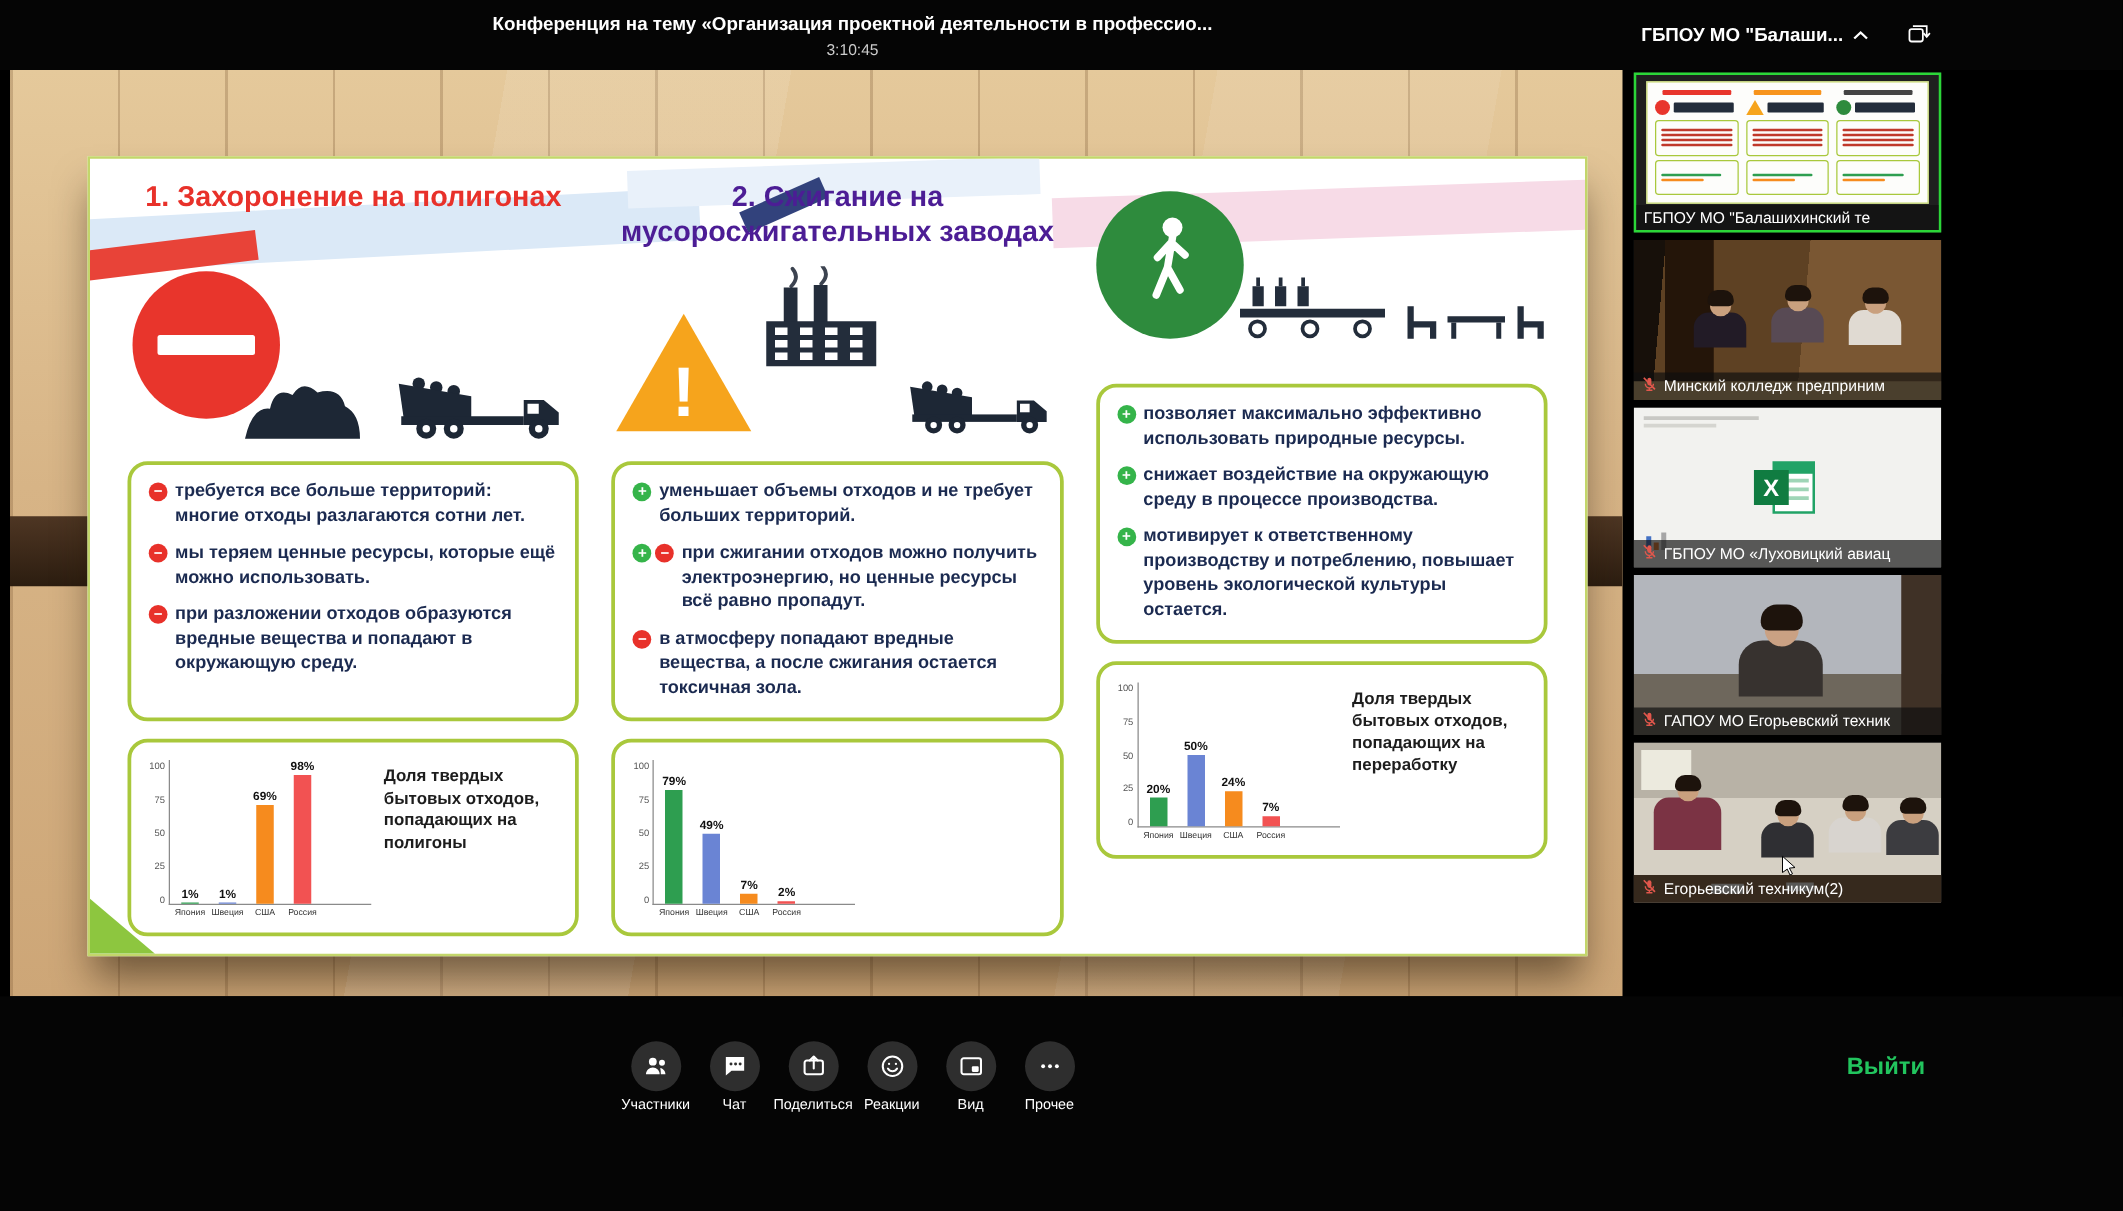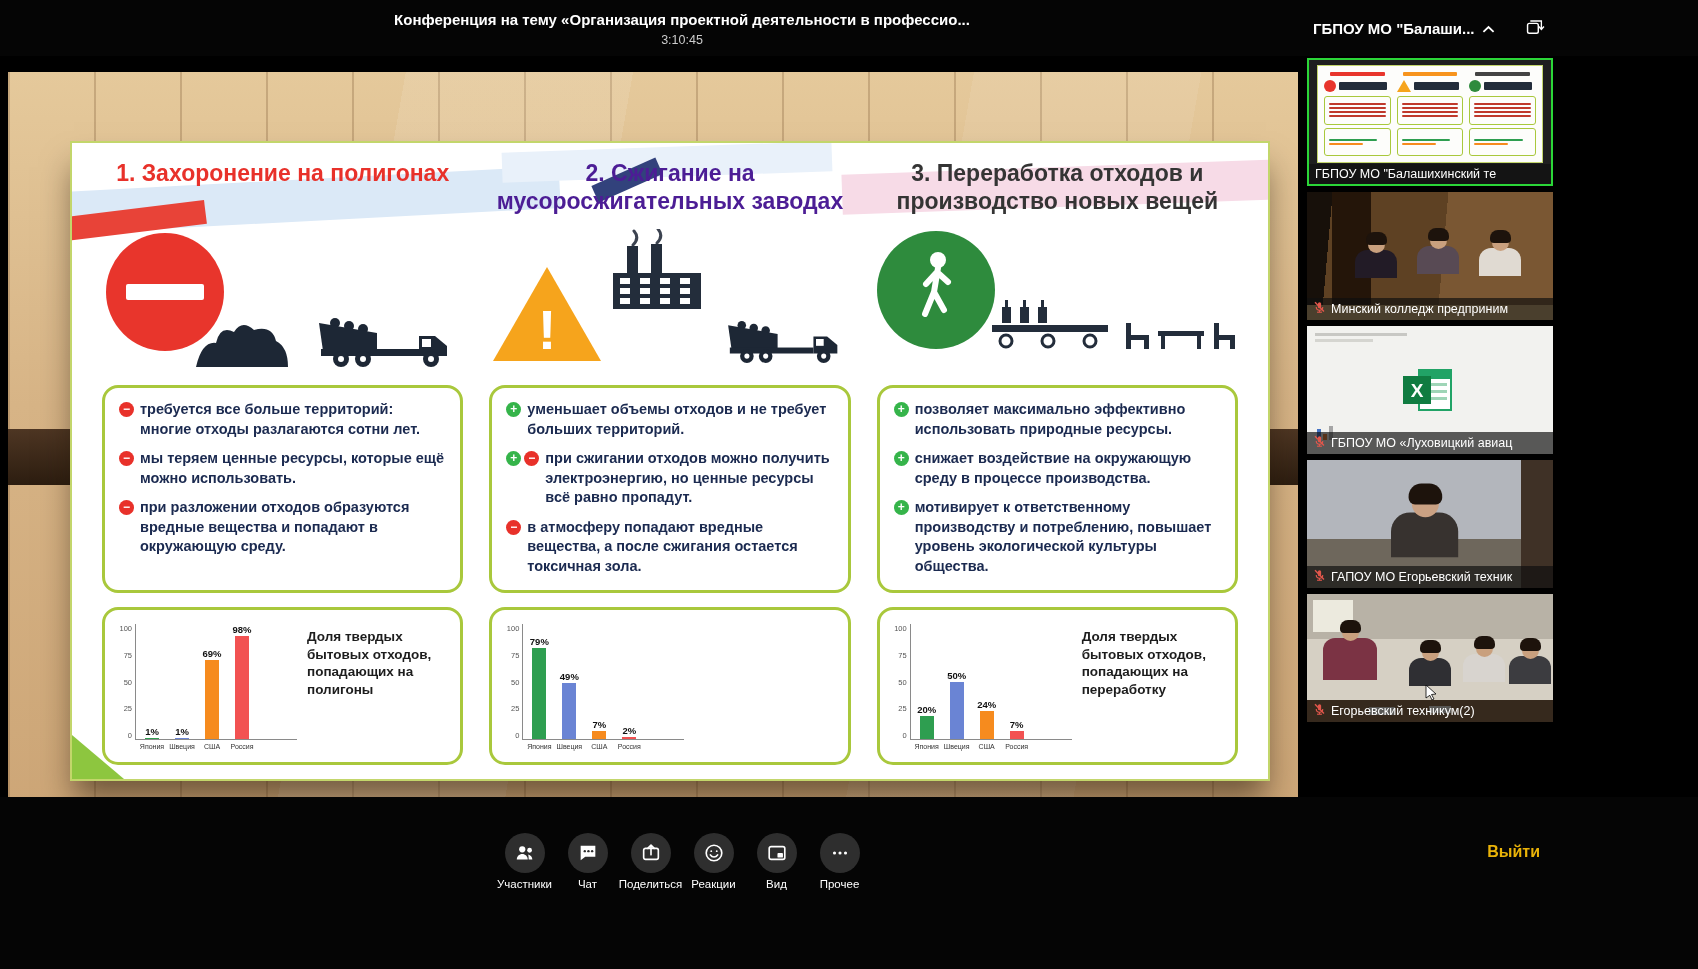--- a/index.html
+++ b/index.html
@@ -13,21 +13,20 @@
     color:#fff; font-size:15px; font-weight:bold; }
   .conf-timer { position:absolute; left:0; top:33px; width:1364px; text-align:center;
     color:#cccccc; font-size:12.5px; }
 
   
   .stage { position:absolute; left:8px; top:56px; width:1290px; height:741px; overflow:hidden;
     background:
       linear-gradient(100deg, rgba(255,255,255,0) 0 28%, rgba(255,255,255,.10) 28% 44%, rgba(255,255,255,0) 44% 68%, rgba(255,255,255,.08) 68% 84%, rgba(255,255,255,0) 84%),
       repeating-linear-gradient(90deg, rgba(120,84,48,.28) 0 2px, rgba(0,0,0,0) 2px 86px),
       linear-gradient(180deg, #e5c99b 0%, #d7b486 45%, #cda677 100%);
-    margin-top: 16px;
   }
   .beam { position:absolute; left:0; top:357px; width:100%; height:56px;
     background:linear-gradient(180deg,#4e3623,#2c1d10); }
 
   .slide { position:absolute; left:62px; top:69px; width:1200px; height:640px; background:#ffffff;
     border:2px solid #c3d66b; box-shadow:0 22px 30px -4px rgba(35,22,8,.55); overflow:hidden; z-index:2; }
 
   .rb { position:absolute; z-index:1; }
   .rb1 { left:-12px; top:36px; width:500px; height:42px; background:#dbe9f7; transform:rotate(-3deg); }
   .rb2 { left:430px; top:4px; width:330px; height:30px; background:#e9f1fa; transform:rotate(-2deg); }
@@ -117,21 +116,21 @@
   .mbox.mb2 i:nth-child(1){ background:#2e9e50; width:85%; }
   .mbox.mb2 i:nth-child(2){ background:#f68b1e; width:60%; }
 
   
   .bottombar { position:absolute; left:0; top:797px; width:1698px; height:172px; background:#050505; z-index:5; }
   .btn-row { position:absolute; left:493px; top:36px; display:flex; }
   .cbtn { width:63px; display:flex; flex-direction:column; align-items:center; gap:5px; cursor:pointer; }
   .circ { width:40px; height:40px; border-radius:50%; background:#2e2e2e; display:flex;
     align-items:center; justify-content:center; }
   .cbtn .lbl { color:#fff; font-size:11.5px; white-space:nowrap; }
-  .exit-btn { position:absolute; right:158px; top:46px; color:#eab308; font-size:16px;
+  .exit-btn { position:absolute; right:158px; top:46px; color:#22c55e; font-size:19px;
     font-weight:700; cursor:pointer; background:none; border:none; font-family:inherit; }
 </style>
 </head>
 <body>
 
 <div class="app">
 
   <div class="topbar">
     <div class="conf-title">Конференция на тему «Организация проектной деятельности в профессио...</div>
     <div class="conf-timer">3:10:45</div>
@@ -335,21 +334,20 @@
                       <div class="bar" style="height: 2%; background: rgb(242, 82, 82);"></div>
                       <div class="bcat">Россия</div>
                     </div>
                   </div>
                 </div>
               </div>
           </div>
         </section>
 
         <section class="col">
-          <h2 class="col-title t-dark">3. Переработка отходов и производство новых вещей</h2>
           <div class="icon-band">
             <div class="green-circ">
               <svg width="60" height="84" viewBox="0 0 60 84">
                 <circle cx="32" cy="12" r="8" fill="#fff"></circle>
                 <path d="M32 20 L28 44 L19 66 M28 44 L38 62 M31 24 L20 36 M31 24 L42 34" stroke="#fff" stroke-width="6" fill="none" stroke-linecap="round" stroke-linejoin="round"></path>
               </svg>
             </div>
             <svg class="conveyor" width="250" height="84" viewBox="0 0 250 84">
               <g fill="#232d3b">
                 <rect x="14" y="22" width="9" height="16"></rect>
@@ -384,21 +382,21 @@
             <div class="point">
               <span class="picons">
                   <span class="picon plus">+</span>
                 </span>
               <span>снижает воздействие на окружающую среду в процессе производства.</span>
             </div>
             <div class="point">
               <span class="picons">
                   <span class="picon plus">+</span>
                 </span>
-              <span>мотивирует к ответственному производству и потреблению, повышает уровень экологической культуры общества.</span>
+              <span>мотивирует к ответственному производству и потреблению, повышает уровень экологической культуры остается.</span>
             </div>
           </div>
           <div class="chart-box">
             <div class="chart">
                 <div class="plot">
                   <div class="yax">
                     <span>100</span>
                     <span>75</span>
                     <span>50</span>
                     <span>25</span>

